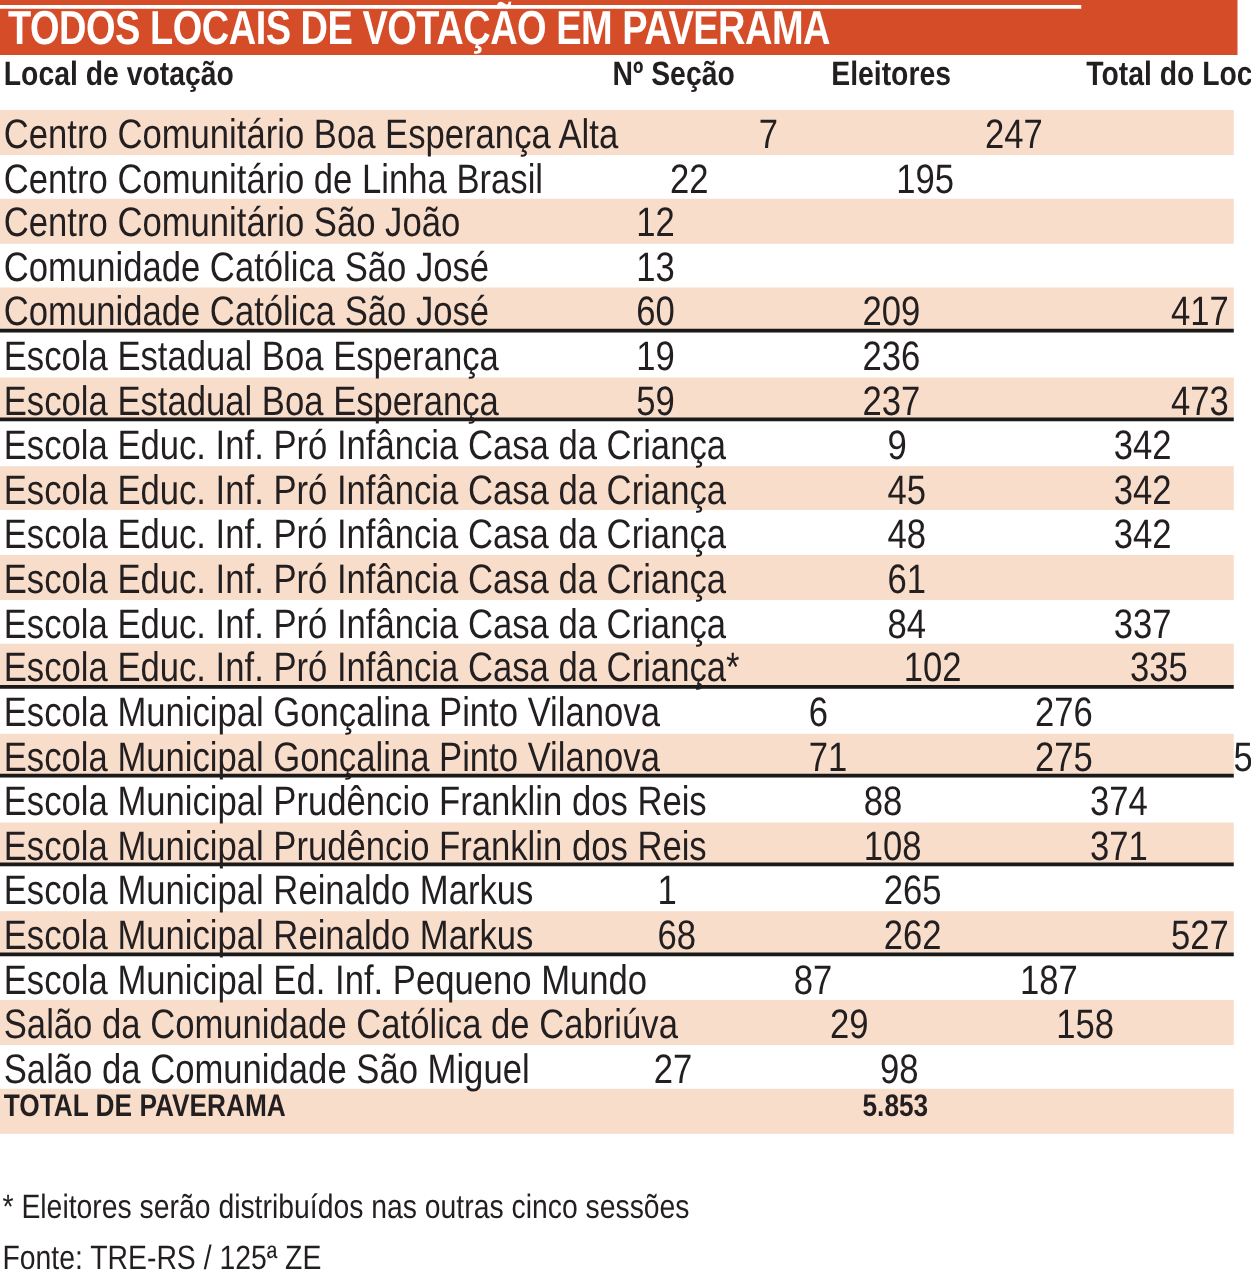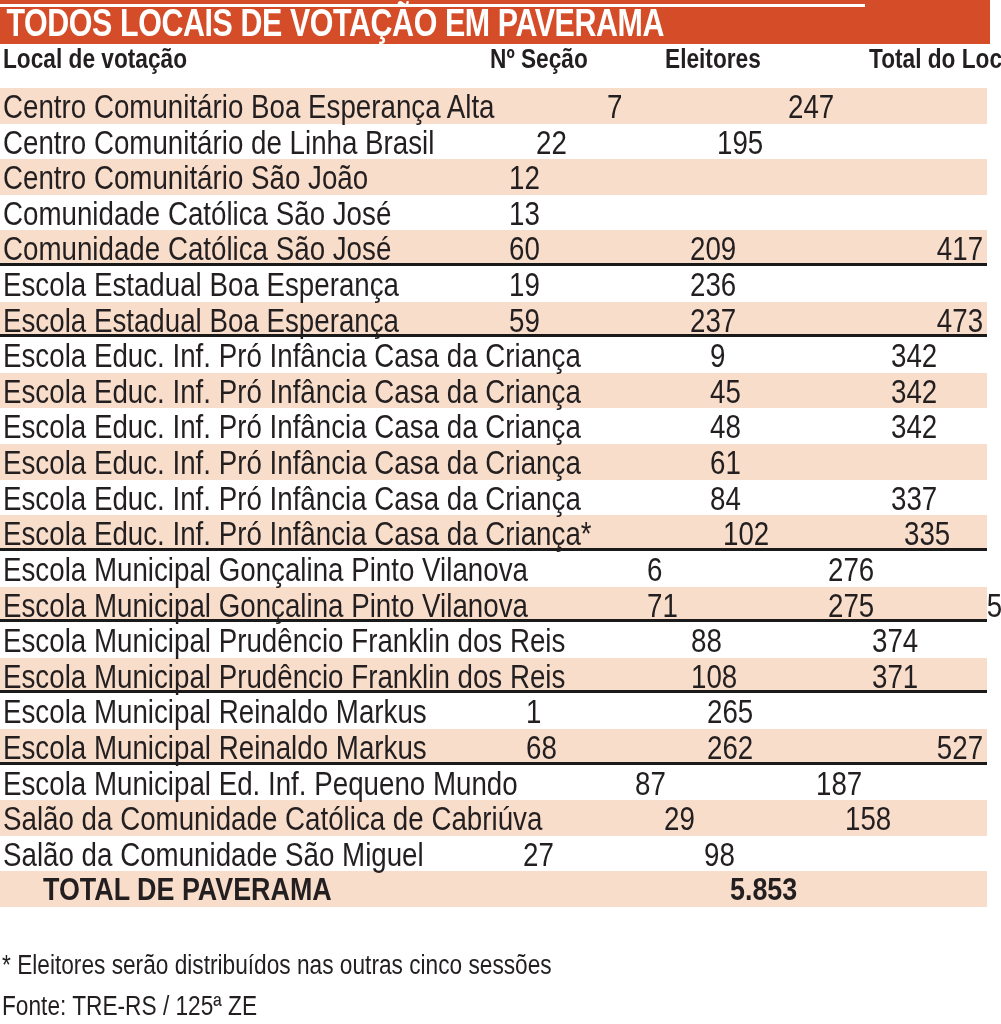--- a/index.html
+++ b/index.html
@@ -66,22 +66,21 @@
   .row{
     height:35.62px;
     font-size:33px;
   }
   .row.shaded{background:var(--pink);}
   .row.group-end{border-bottom:3px solid #1A1A1A;}
   .total-row{
     height:36px;
     background:var(--pink);
     font-weight:bold;
-    font-size:32px;
-    padding-left:40px;
+    font-size:25px;
   }
   .c1{flex:0 0 490px;padding-left:3px;box-sizing:border-box;overflow:visible;}
   .c2{flex:0 0 175px;box-sizing:border-box;}
   .c3{flex:0 0 175px;box-sizing:border-box;}
   .c4{flex:1;text-align:right;padding-right:4px;box-sizing:border-box;}
   .row .c2,.total-row .c2{padding-left:19px;}
   .row .c3,.total-row .c3{padding-left:25px;}
 
   
   .footnotes{

